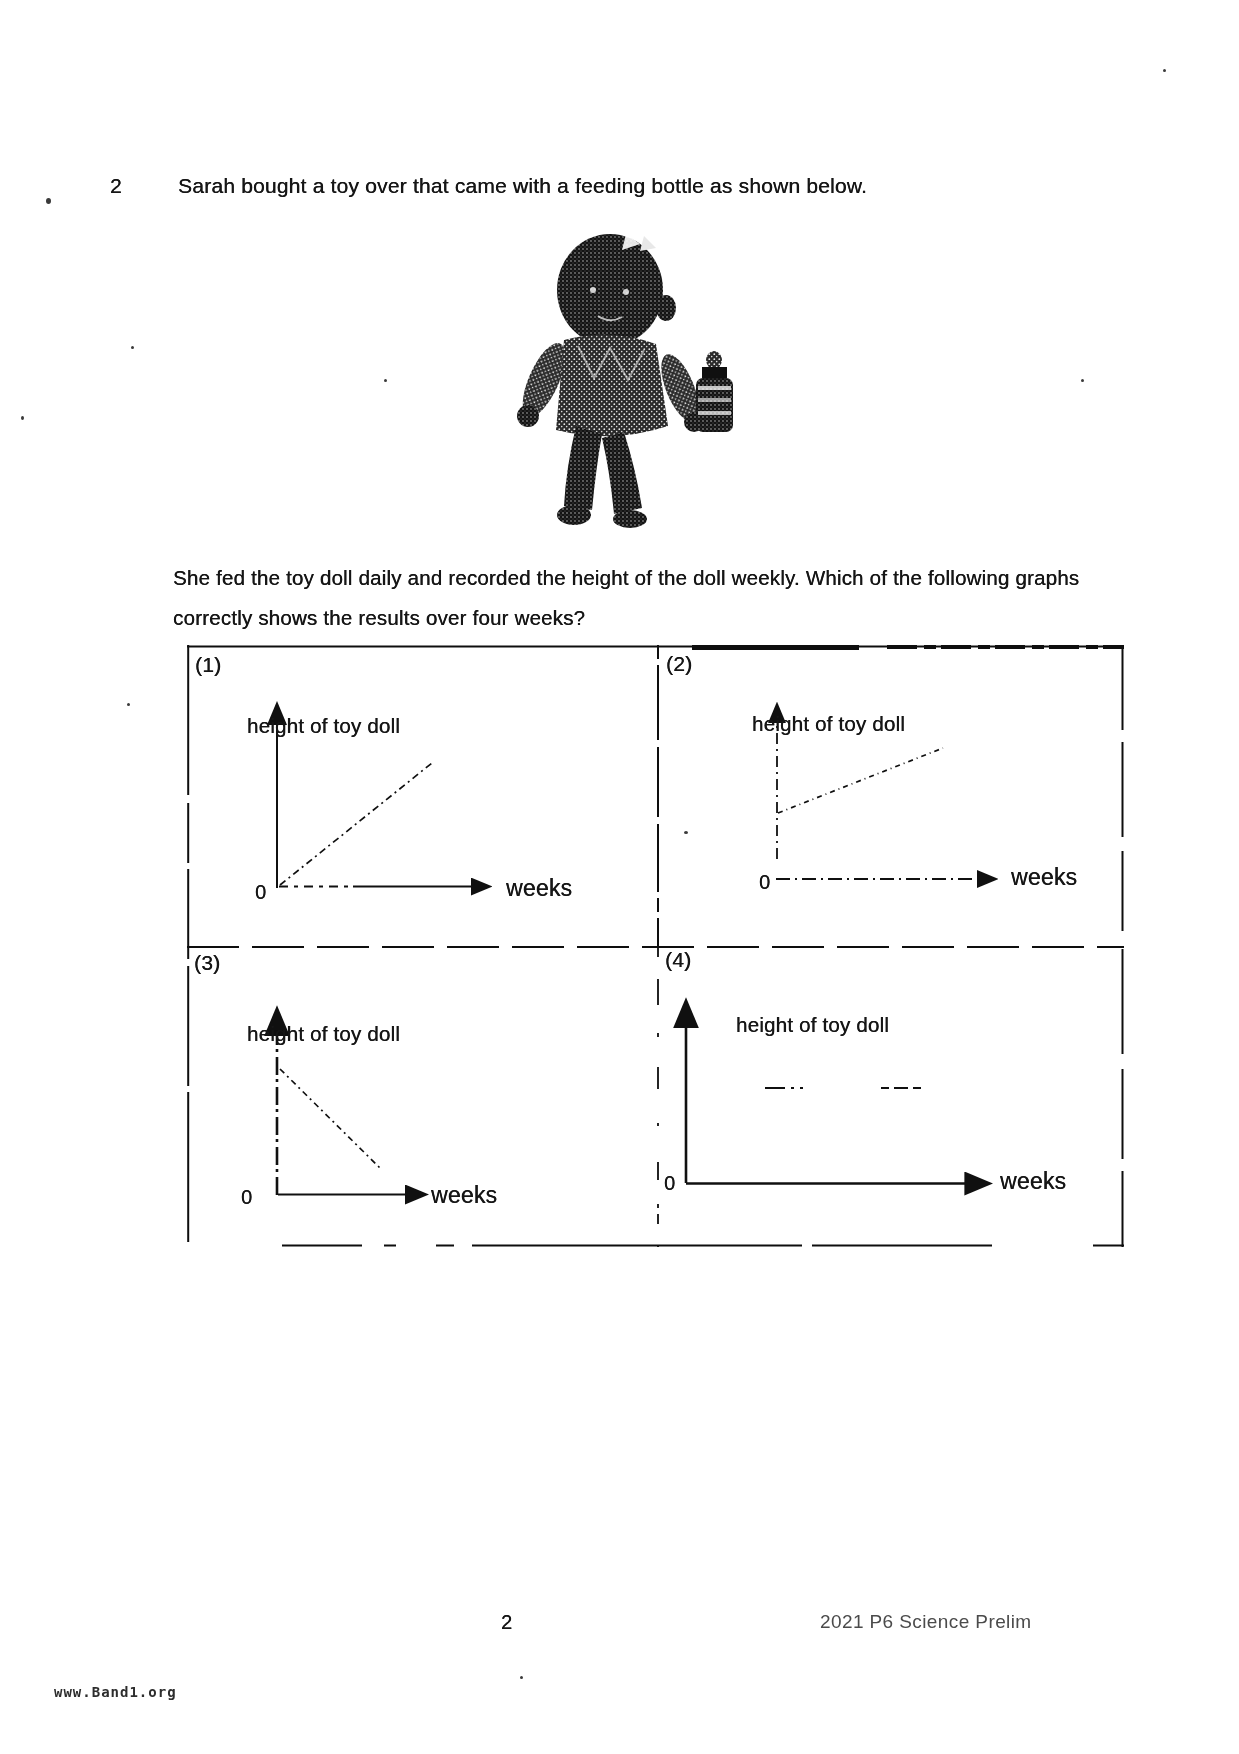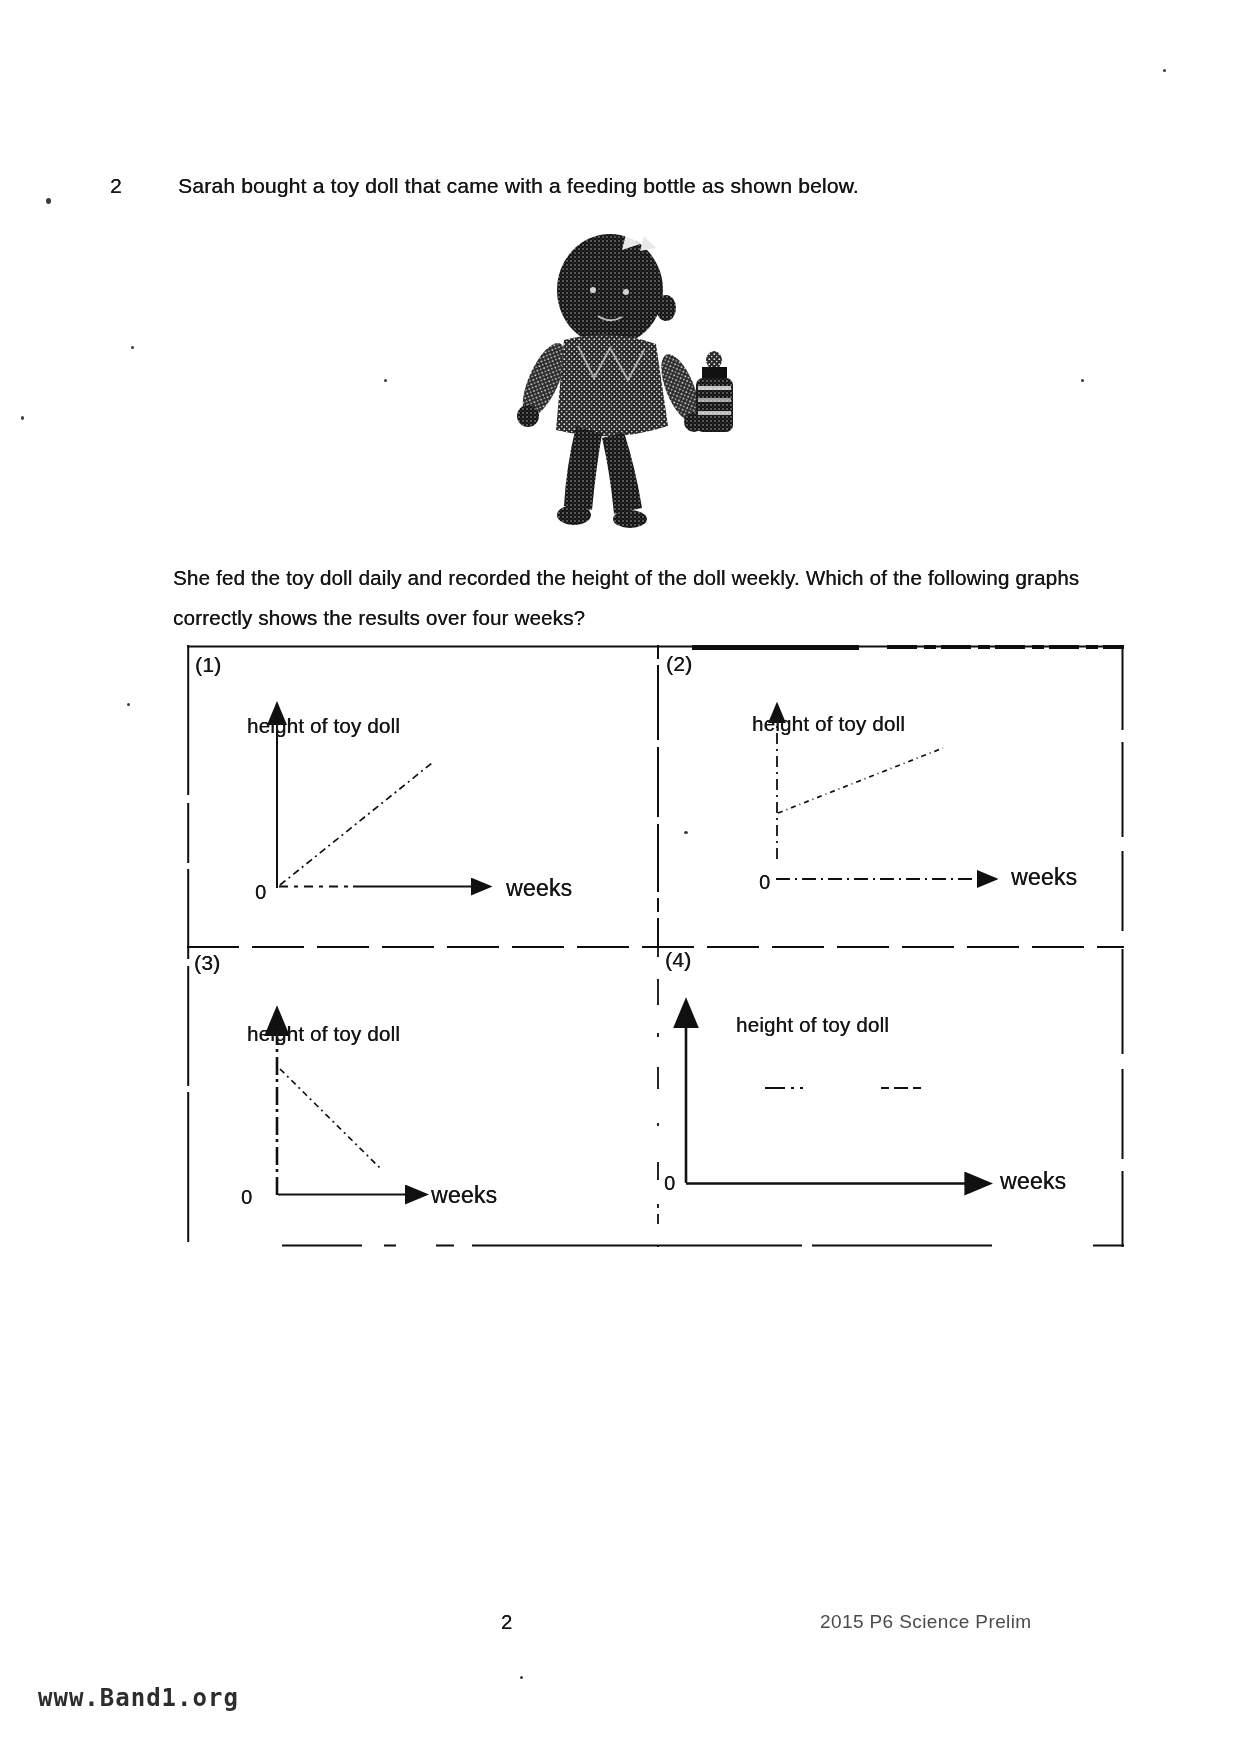--- a/index.html
+++ b/index.html
@@ -18,40 +18,40 @@
   .doll-wrap{left:498px;top:228px;width:246px;height:300px;}
   .grid-wrap{left:187px;top:645px;width:937px;height:602px;}
   .grid-svg{position:absolute;left:0;top:0;}
   .opt-label{font-size:21px;}
   .g-title{font-size:20.5px;white-space:nowrap;margin-top:40px;}
   .zero{font-size:20px;}
   .weeks{font-size:23px;}
   .footer-page{left:501px;top:1611px;font-size:20px;}
   .footer-exam{left:820px;top:1611px;font-size:19px;color:#4b4b4b;text-shadow:none;letter-spacing:.4px;white-space:nowrap;}
   .watermark{
-    left:38px;top:1684px;font-family:"DejaVu Sans Mono", monospace;
-    font-size:24px;font-weight:bold;color:#2d2d2d;letter-spacing:1px;
+    left:54px;top:1684px;font-family:"DejaVu Sans Mono", monospace;
+    font-size:14px;font-weight:bold;color:#2d2d2d;letter-spacing:1px;
   }
   .speck{position:absolute;background:#3a3a3a;border-radius:50%;}
 </style>
 </head>
 <body>
 
 <span class="speck" style="left:46px;top:198px;width:5px;height:6px;"></span>
 <span class="speck" style="left:131px;top:346px;width:3px;height:3px;"></span>
 <span class="speck" style="left:384px;top:379px;width:3px;height:3px;"></span>
 <span class="speck" style="left:1081px;top:379px;width:3px;height:3px;"></span>
 <span class="speck" style="left:1163px;top:69px;width:3px;height:3px;"></span>
 <span class="speck" style="left:21px;top:416px;width:3px;height:4px;"></span>
 <span class="speck" style="left:127px;top:703px;width:3px;height:3px;"></span>
 <span class="speck" style="left:684px;top:831px;width:4px;height:3px;"></span>
 <span class="speck" style="left:520px;top:1676px;width:3px;height:3px;"></span>
 
 <span class="abs scan-text qnum">2</span>
-<span class="abs scan-text qline">Sarah bought a toy doll that came with a feeding bottle as shown below.</span>
+<span class="abs scan-text qline">Sarah bought a toy over that came with a feeding bottle as shown below.</span>
 
 <div class="abs doll-wrap">
   <svg width="246" height="300" viewBox="0 0 246 300">
     <defs>
       <pattern id="dit1" width="4" height="4" patternUnits="userSpaceOnUse">
         <rect width="4" height="4" fill="#131313"></rect>
         <circle cx="1" cy="1" r="0.65" fill="#fff" opacity="0.85"></circle>
         <circle cx="3" cy="3" r="0.45" fill="#fff" opacity="0.6"></circle>
       </pattern>
       <pattern id="dit2" width="5" height="5" patternUnits="userSpaceOnUse">
@@ -166,14 +166,14 @@
   <span class="abs scan-text zero" style="left:54px;top:541px;">0</span>
   <span class="abs scan-text weeks" style="left:244px;top:537px;">weeks</span>
 
   <span class="abs scan-text opt-label" style="left:478px;top:303px;">(4)</span>
   <span class="abs scan-text g-title" style="left:549px;top:328px;">height of toy doll</span>
   <span class="abs scan-text zero" style="left:477px;top:527px;">0</span>
   <span class="abs scan-text weeks" style="left:813px;top:523px;">weeks</span>
 </div>
 
 <span class="abs scan-text footer-page">2</span>
-<span class="abs footer-exam">2015 P6 Science Prelim</span>
+<span class="abs footer-exam">2021 P6 Science Prelim</span>
 <span class="abs watermark">www.Band1.org</span>
 
 </body></html>

